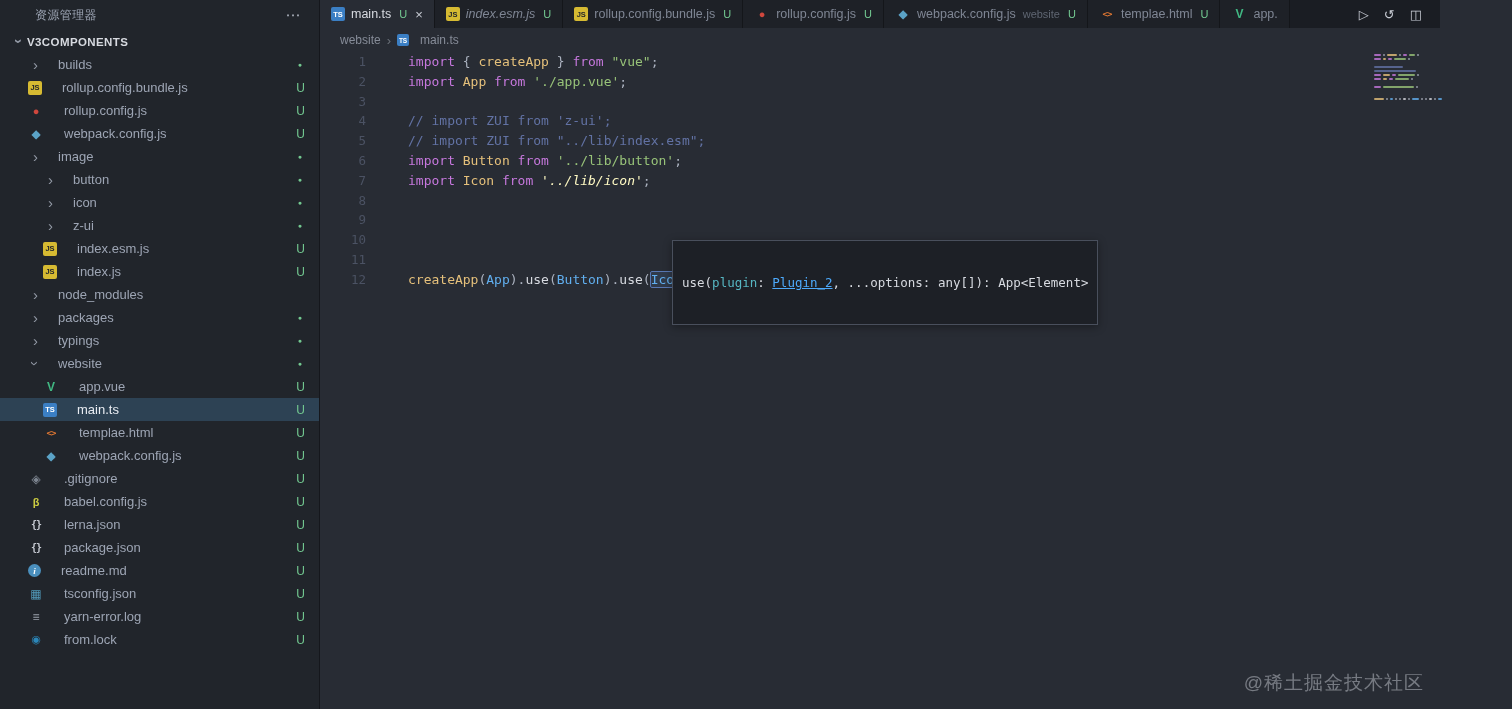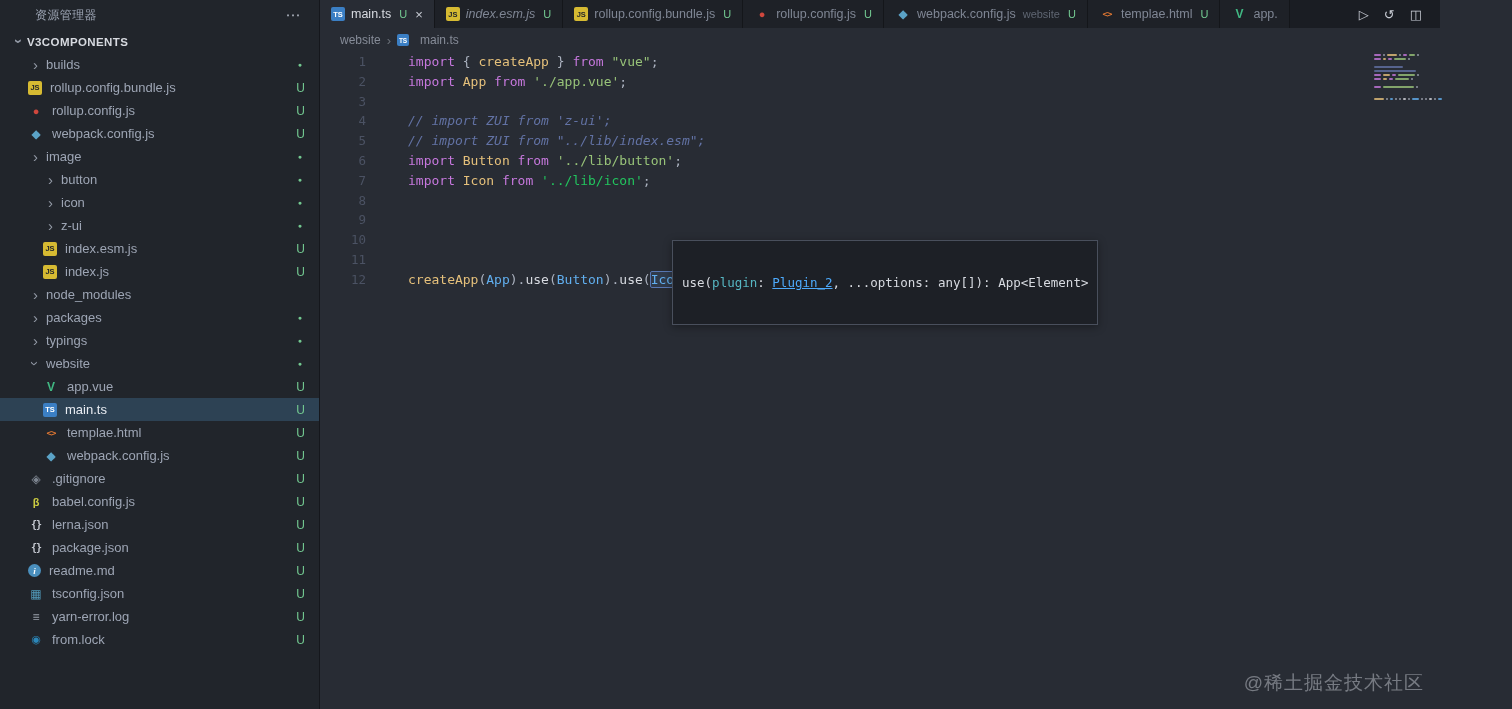--- a/index.html
+++ b/index.html
@@ -9,21 +9,21 @@
   
   .sidebar{width:320px;min-width:320px;height:100%;background:#21252b;border-right:1px solid #15171c;position:relative;z-index:3}
   .sidebar-header{height:30px;display:flex;align-items:center;padding-left:35px;color:#9da5b4;font-size:12px;letter-spacing:.4px}
   .more{margin-left:auto;margin-right:18px;color:#b6bcc8;font-size:15px;cursor:pointer}
   .project-row{height:23px;display:flex;align-items:center;padding-left:12px;color:#d7dae0;font-weight:700;font-size:11.5px;letter-spacing:.4px;cursor:pointer}
   .chevron{display:inline-block;width:15px;color:#9299a5;font-size:15px;line-height:1;text-align:center;flex:none}
   .chevron.open{transform:rotate(90deg)}
   .tree{position:relative}
   .tree-row{height:23px;display:flex;align-items:center;position:relative;color:#9da5b4;font-size:13px;cursor:pointer;white-space:nowrap}
   .tree-row.selected{background:#2d4254;color:#e8ecf2}
-  .tree-label{margin-left:3px}
+  .tree-label{margin-left:15px}
   .badge{position:absolute;right:14px;color:#73c991;font-size:12px}
   .badge.dot{font-size:7px;right:17px;top:8px}
 
   
   .fileicon{display:inline-flex;align-items:center;justify-content:center;width:16px;height:16px;margin-right:5px;font-size:11px;flex:none}
   .icon-js{background:#d6ba32;color:#22252a;font-weight:700;font-size:7.5px;border-radius:2px;width:14px;height:14px}
   .icon-ts{background:#3b7fc4;color:#fff;font-weight:700;font-size:7.5px;border-radius:2px;width:14px;height:14px}
   .icon-rollup{color:#d0473d;font-size:11px}
   .icon-webpack{color:#5ba3c7;font-size:12px}
   .icon-vue{color:#41b883;font-weight:700;font-size:12px}
@@ -53,21 +53,21 @@
   .editor-action{font-size:13px;cursor:pointer}
 
   .breadcrumb{height:24px;display:flex;align-items:center;padding-left:20px;color:#868c98;font-size:12px;gap:6px}
   .crumb{cursor:pointer}
   .crumb-sep{color:#6a7079;font-size:13px}
 
   .code{position:absolute;top:52px;left:0;right:70px;bottom:0;font-family:"DejaVu Sans Mono",monospace;font-size:13px;overflow:hidden}
   .code-line{display:flex;height:19.8px;line-height:19.8px;white-space:pre}
   .ln{width:46px;text-align:right;color:#4b5263;flex:none;font-size:12.5px}
   .line-content{margin-left:42px}
-  .italic{font-style:italic}
+  .italic{}
   .boxed{outline:1px solid #5878b4;background:rgba(86,120,180,.18);border-radius:1px}
 
   .tooltip{position:absolute;left:352px;top:240px;background:#1d2026;border:1px solid #494f5c;padding:4px 9px;font-family:"DejaVu Sans Mono",monospace;font-size:12.5px;white-space:pre;z-index:6;box-shadow:0 2px 8px rgba(0,0,0,.35)}
   .tk-link{text-decoration:underline}
 
   .minimap{position:absolute;top:54px;right:10px;width:56px;z-index:2}
   .mm-row{display:flex;gap:2px;height:2px;margin-bottom:2px}
   .mm-seg{height:2px;border-radius:1px;opacity:.8;flex:none}
 
   .watermark{position:absolute;right:16px;bottom:13px;color:rgba(195,200,208,.5);font-size:19px;letter-spacing:1px;z-index:9}
@@ -369,21 +369,21 @@
     <span class="line-content"><span class="italic" style="color: rgb(98, 114, 164);">// import ZUI from "../lib/index.esm";</span></span>
   </div>
 
   <div class="code-line">
     <span class="ln">6</span>
     <span class="line-content"><span style="color: rgb(198, 120, 221);">import </span><span style="color: rgb(229, 192, 123);">Button</span><span style="color: rgb(171, 178, 191);"> </span><span style="color: rgb(198, 120, 221);">from </span><span style="color: rgb(152, 195, 121);">'../lib/button'</span><span style="color: rgb(171, 178, 191);">;</span></span>
   </div>
 
   <div class="code-line">
     <span class="ln">7</span>
-    <span class="line-content"><span style="color: rgb(198, 120, 221);">import </span><span style="color: rgb(229, 192, 123);">Icon</span><span style="color: rgb(171, 178, 191);"> </span><span style="color: rgb(198, 120, 221);">from </span><span style="color: #22c55e;">'../lib/icon'</span><span style="color: rgb(171, 178, 191);">;</span></span>
+    <span class="line-content"><span style="color: rgb(198, 120, 221);">import </span><span style="color: rgb(229, 192, 123);">Icon</span><span style="color: rgb(171, 178, 191);"> </span><span style="color: rgb(198, 120, 221);">from </span><span style="color: #fef9c3; font-style: italic;">'../lib/icon'</span><span style="color: rgb(171, 178, 191);">;</span></span>
   </div>
 
   <div class="code-line">
     <span class="ln">8</span>
     <span class="line-content"></span>
   </div>
 
   <div class="code-line">
     <span class="ln">9</span>
   </div>

